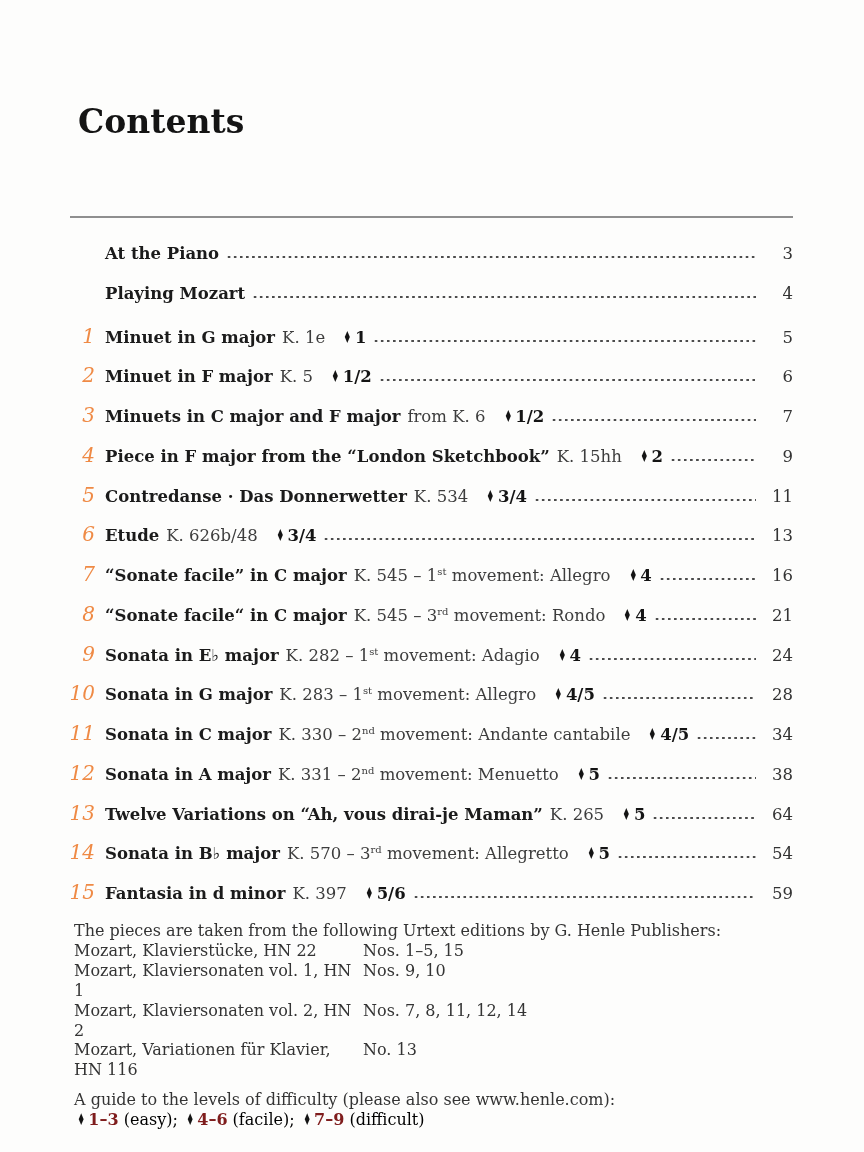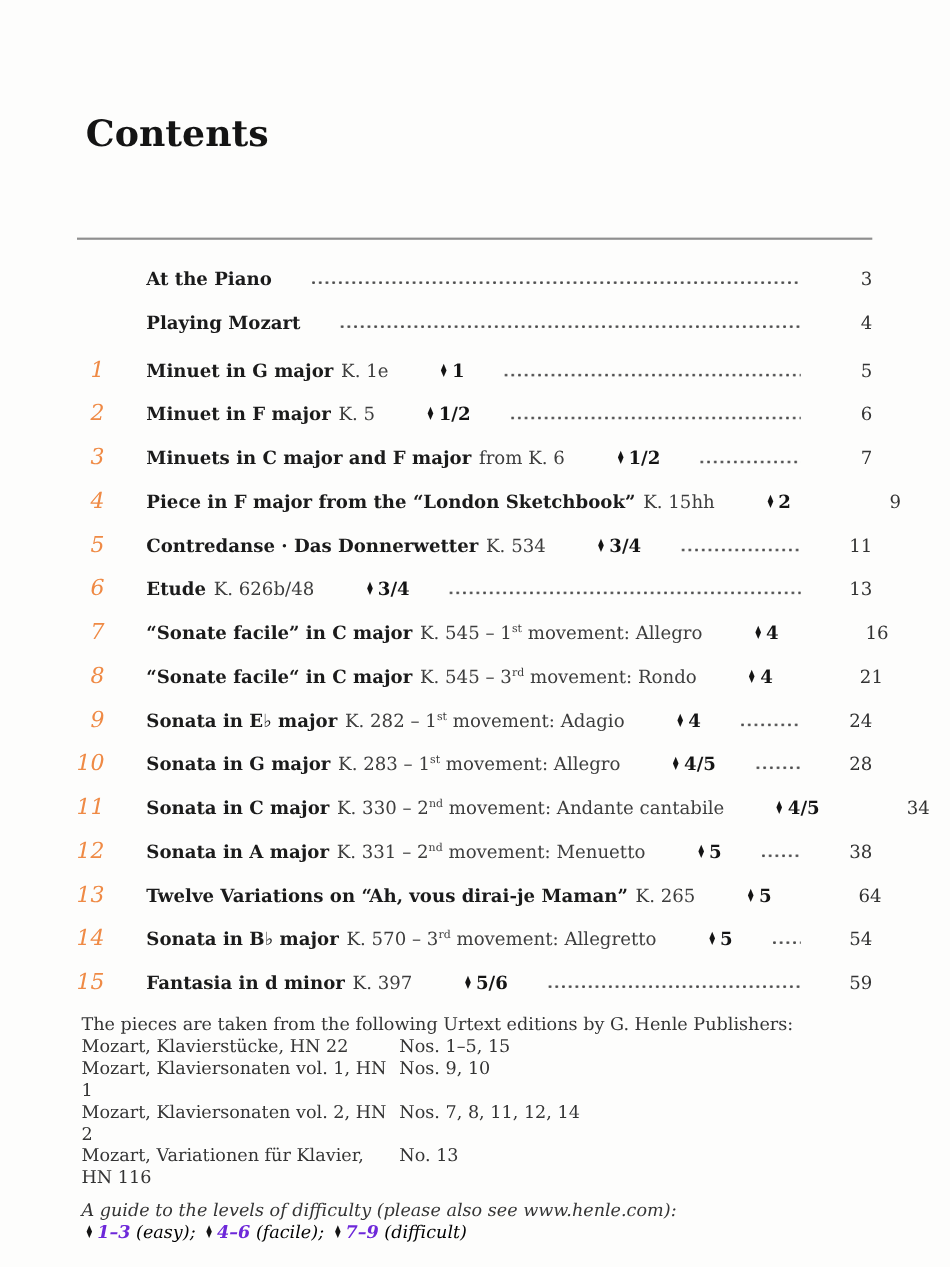--- a/index.html
+++ b/index.html
@@ -18,21 +18,20 @@
   .rule{
     position:absolute;left:70px;top:216px;width:723px;height:2px;
     background:#8f8f8f;
   }
 
   .toc{position:absolute;left:65px;top:240px;width:728px;}
   .row{
     display:flex;align-items:baseline;height:39.77px;
     padding-top:4px;box-sizing:border-box;font-size:16.5px;line-height:1.25;
     white-space:nowrap;
-    gap:28px;
   }
   .num{
     width:30px;flex:0 0 30px;text-align:right;margin-right:10px;
     font-style:italic;font-size:20px;color:#ef8a45;
   }
   .text{white-space:nowrap;}
   .ttl{font-weight:700;color:#1b1b1b;}
   .det{color:#3d3d3d;}
   .det:not(:empty){margin-left:7px;}
   .sup{font-size:10px;line-height:0;color:#3d3d3d;vertical-align:super;}
@@ -48,23 +47,23 @@
   .pg{flex:0 0 30px;width:30px;text-align:right;font-size:16.5px;color:#333;}
 
   .sources{
     position:absolute;left:74px;top:921px;width:700px;
     font-size:16px;line-height:19.9px;color:#343434;
   }
   .src-row{display:flex;}
   .src-name{flex:0 0 289px;width:289px;}
   .src-nos{flex:1;}
 
-  .guide{margin-top:10px;font-style:italic;}
+  .guide{margin-top:10px;}
   .g-dia{display:inline-block;transform:scaleX(0.55);font-weight:700;color:#141414;}
-  .g-range{font-weight:700;color:#6d28d9;margin-top:40px;}
+  .g-range{font-weight:700;color:#7f1d1d;margin-top:40px;}
   .g-label{color:#000000;}
 </style>
 </head>
 <body>
 
 <div class="page">
 
   <h1 class="title">Contents</h1>
 
   <div class="rule"></div>

